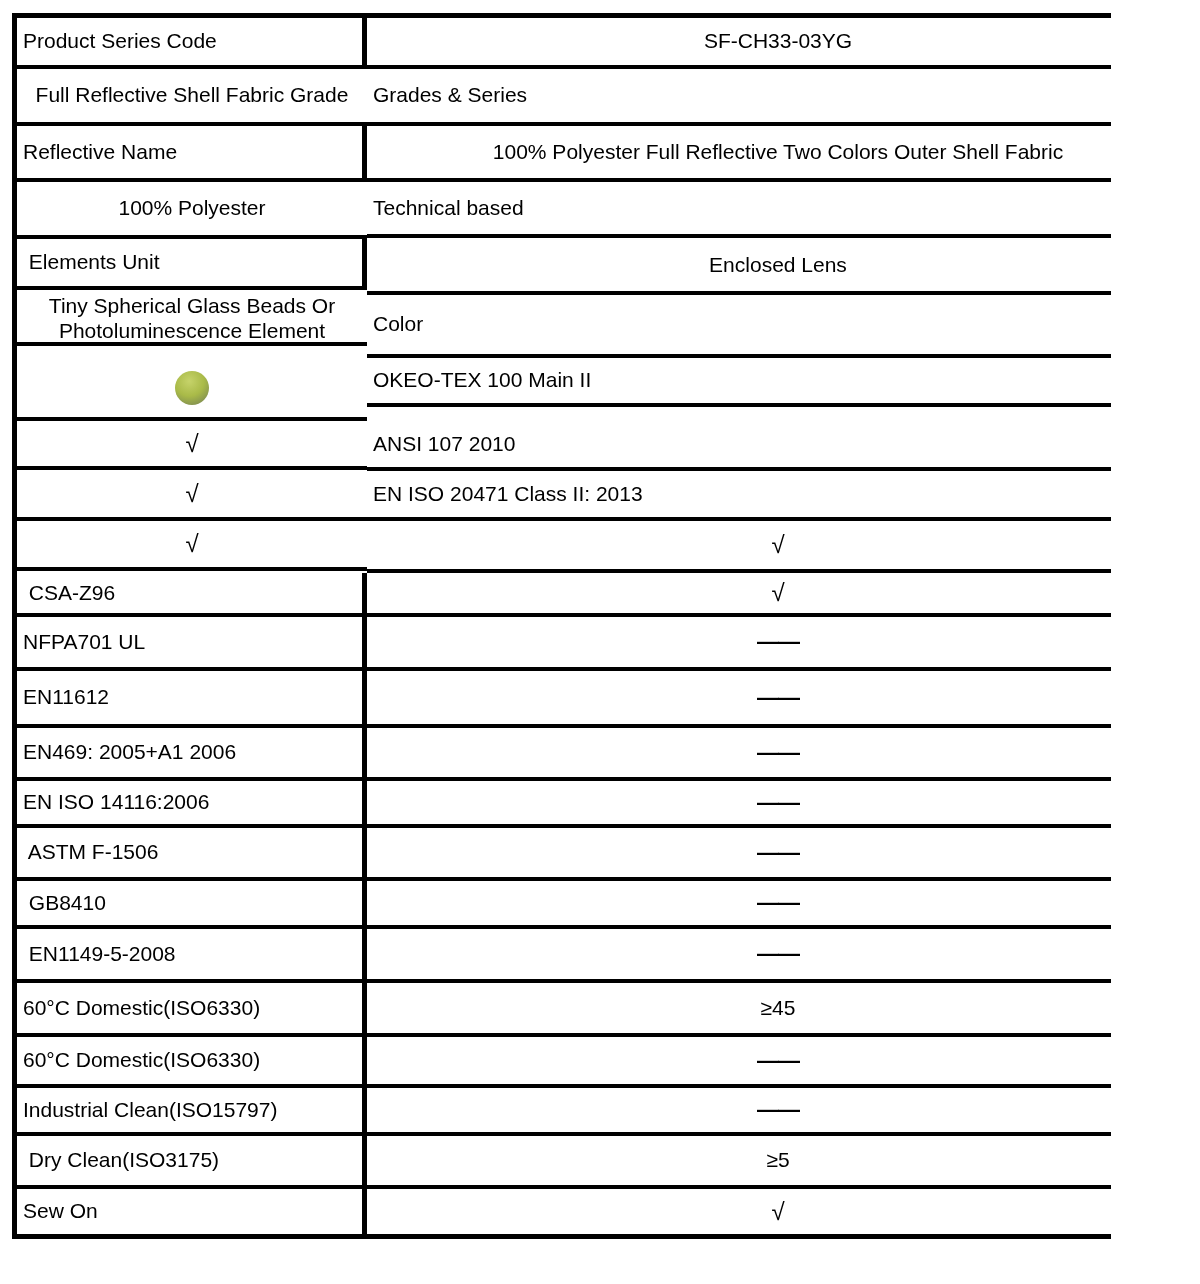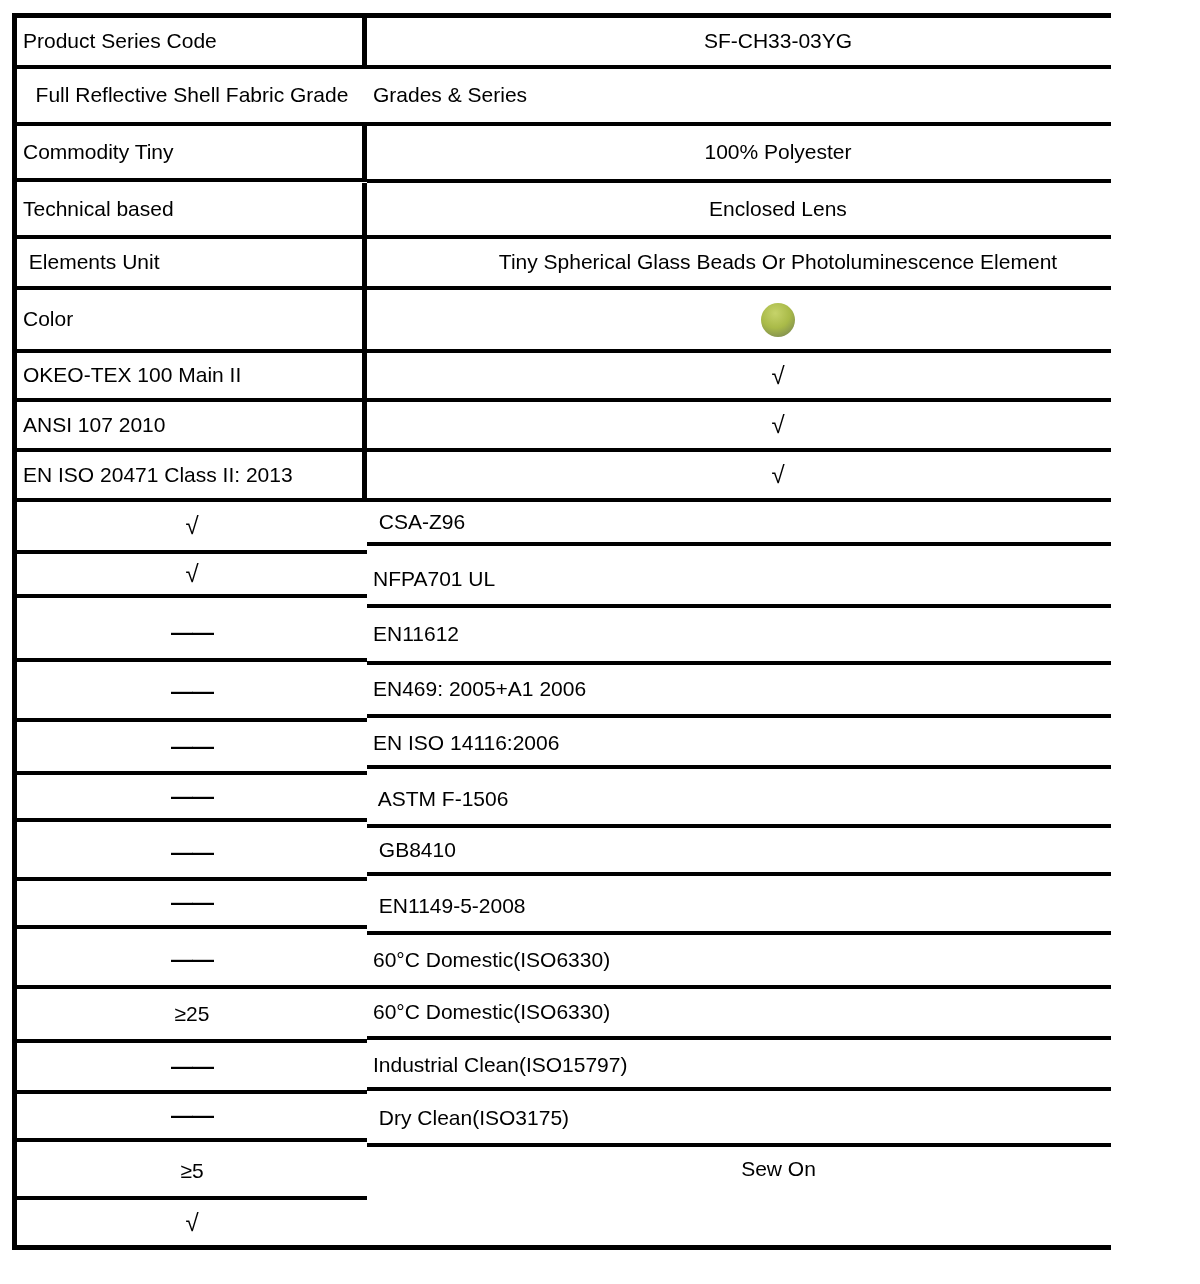--- a/index.html
+++ b/index.html
@@ -25,21 +25,21 @@
     border: 5px solid #000000;
     background: #ffffff;
   }
   .cell {
     border-bottom: 4px solid #000000;
     display: flex;
     align-items: center;
     background: #ffffff;
     overflow: hidden;
   }
-  .cell:nth-last-child(-n+2) { border-bottom: none; justify-content: center; }
+  .cell:nth-last-child(-n+2) { border-bottom: none; }
   .label-cell {
     border-right: 5px solid #000000;
     padding-left: 6px;
     justify-content: flex-start;
   }
   .value-cell { justify-content: center; }
   .label-text {
     font-size: 21px;
     line-height: 1.15;
     white-space: pre;
@@ -82,34 +82,37 @@
       <div class="cell value-cell h0">
         <span class="value-text">SF-CH33-03YG</span>
       </div>
       <div class="cell value-cell h1">
         <span class="value-text">Full Reflective Shell Fabric Grade</span>
       </div>
       <div class="cell label-cell h1">
         <span class="label-text">Grades &amp; Series</span>
       </div>
       <div class="cell label-cell h2">
-        <span class="label-text">Commodity Tiny</span>
+        <span class="label-text">Reflective Name</span>
+      </div>
+      <div class="cell value-cell h2">
+        <span class="value-text">100% Polyester Full Reflective Two Colors Outer Shell Fabric</span>
       </div>
       <div class="cell value-cell h3">
         <span class="value-text">100% Polyester</span>
       </div>
       <div class="cell label-cell h4">
         <span class="label-text">Technical based</span>
       </div>
+      <div class="cell label-cell h5">
+        <span class="label-text"> Elements Unit</span>
+      </div>
       <div class="cell value-cell h4">
         <span class="value-text">Enclosed Lens</span>
       </div>
-      <div class="cell label-cell h5">
-        <span class="label-text"> Elements Unit</span>
-      </div>
       <div class="cell value-cell h5">
         <span class="value-text">Tiny Spherical Glass Beads Or Photoluminescence Element</span>
       </div>
       <div class="cell label-cell h6">
         <span class="label-text">Color</span>
       </div>
       <div class="cell value-cell h6">
         <span class="color-ball" style="background: radial-gradient(circle at 42% 30%, rgb(198, 211, 106) 0%, rgb(169, 186, 72) 48%, rgb(110, 122, 85) 100%);"></span>
       </div>
       <div class="cell label-cell h7">
@@ -178,21 +181,21 @@
       <div class="cell label-cell h18">
         <span class="label-text"> EN1149-5-2008</span>
       </div>
       <div class="cell value-cell h18">
         <span class="value-text dash-mark">——</span>
       </div>
       <div class="cell label-cell h19">
         <span class="label-text">60°C Domestic(ISO6330)</span>
       </div>
       <div class="cell value-cell h19">
-        <span class="value-text">≥25</span>
+        <span class="value-text">≥45</span>
       </div>
       <div class="cell label-cell h20">
         <span class="label-text">60°C Domestic(ISO6330)</span>
       </div>
       <div class="cell value-cell h20">
         <span class="value-text dash-mark">——</span>
       </div>
       <div class="cell label-cell h21">
         <span class="label-text">Industrial Clean(ISO15797)</span>
       </div>

